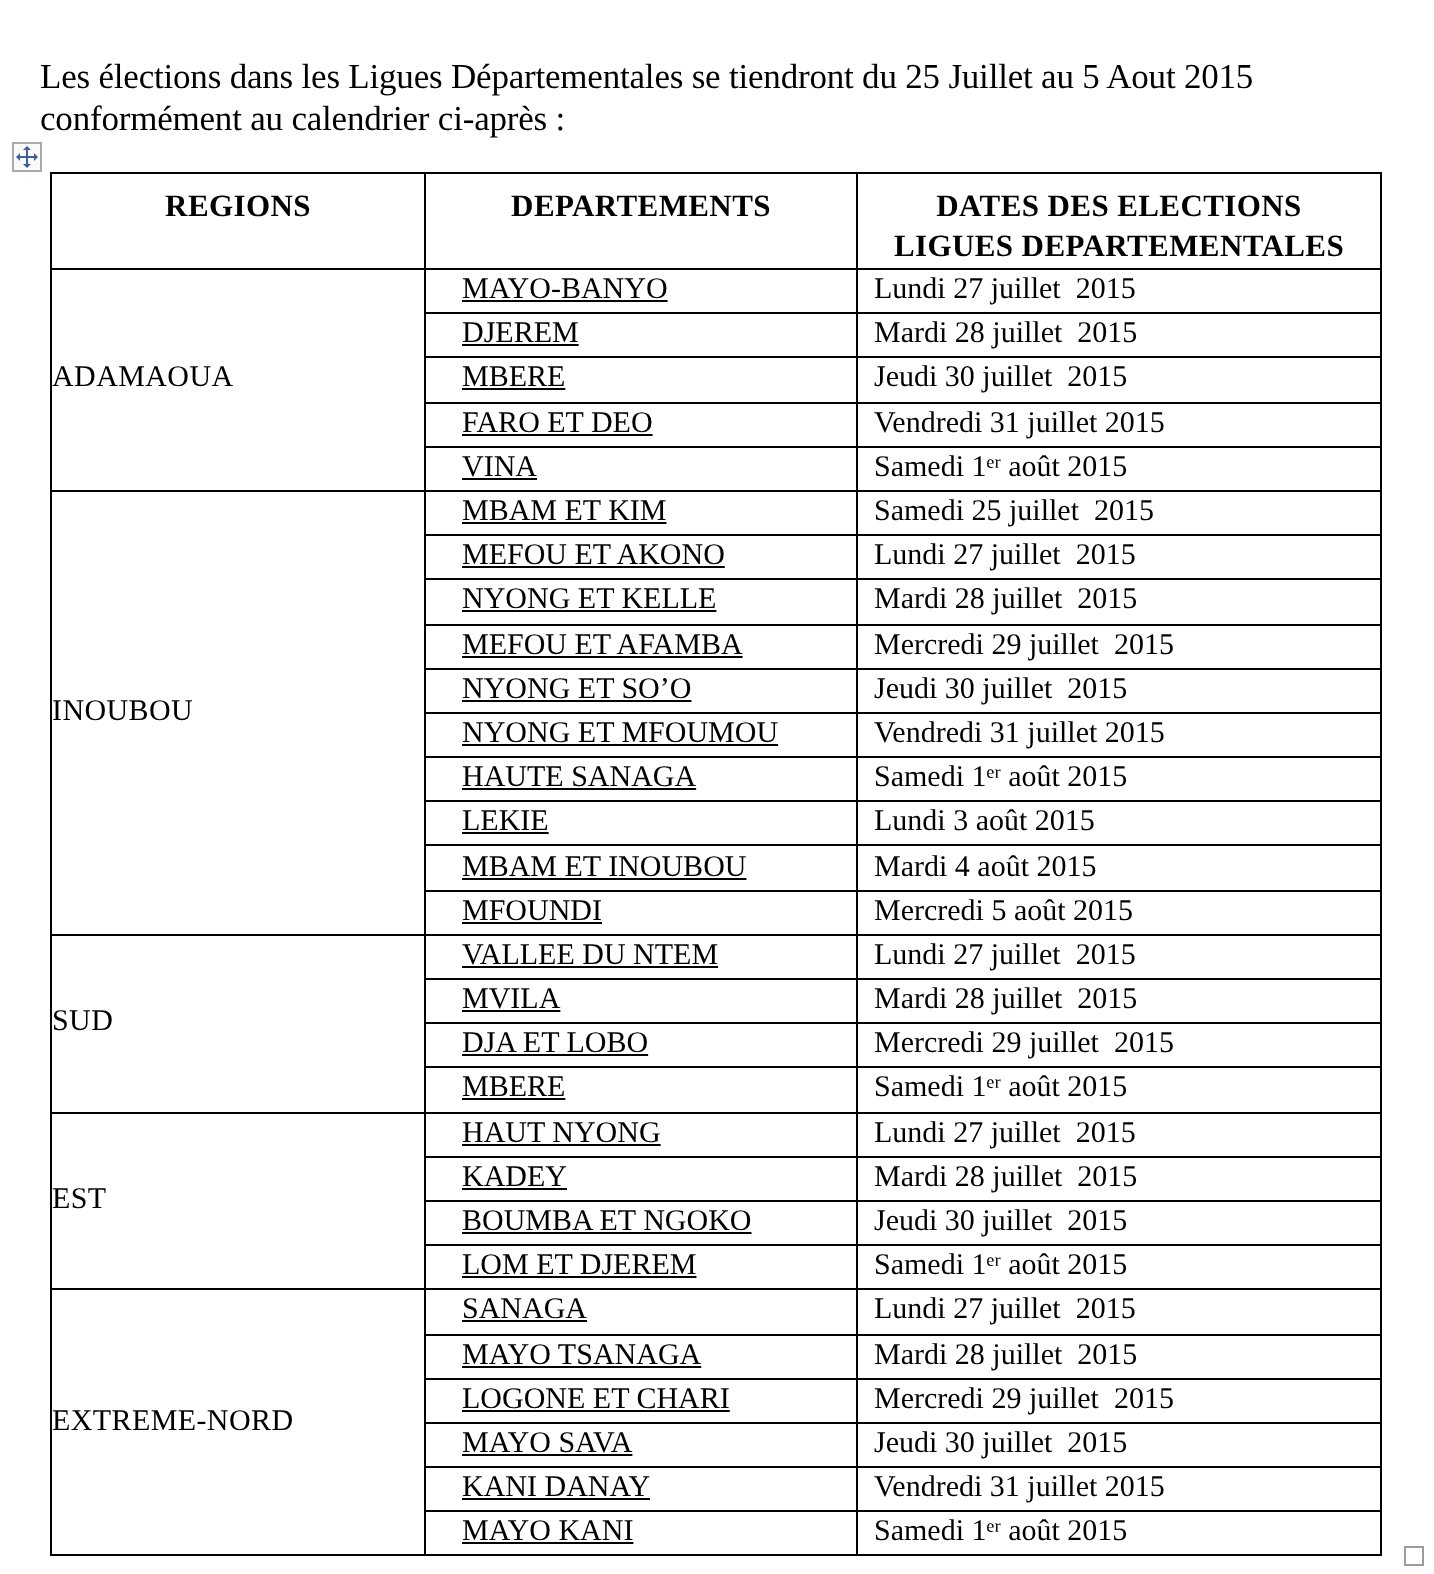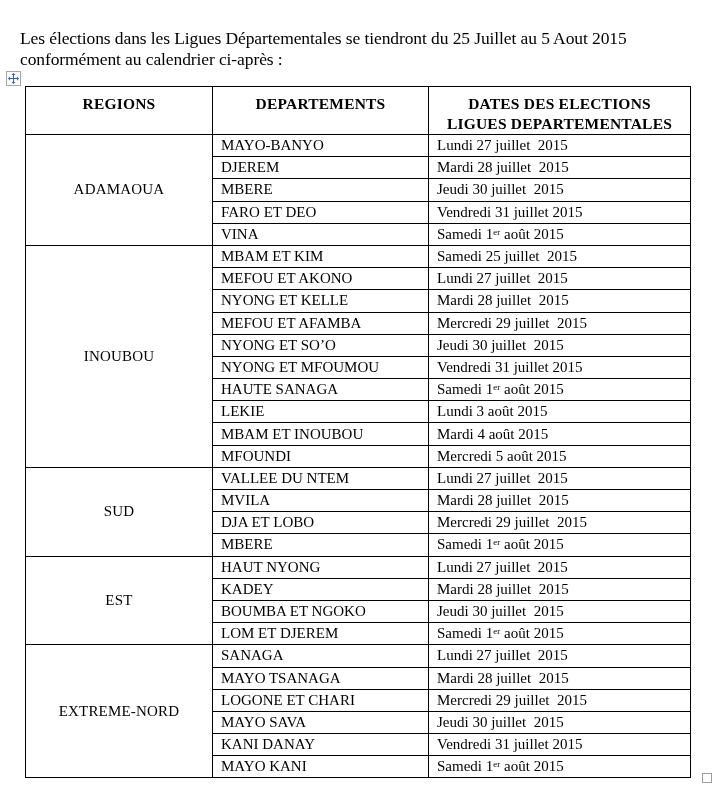--- a/index.html
+++ b/index.html
@@ -56,24 +56,23 @@
     padding-top: 7px;
     line-height: 20px;
     letter-spacing: 0.2px;
   }
   table.elections tbody td {
     height: 22.2px;
     font-size: 15px;
     line-height: 21px;
     overflow: hidden;
   }
-  td.dept-cell { padding-left: 8px; white-space: pre-wrap; }
+  td.dept-cell { padding-left: 18px; white-space: pre-wrap; text-decoration: underline; }
   td.date-cell { padding-left: 8px; white-space: pre-wrap; margin-top: 40px; }
   td.region-cell {
-    text-align: center;
     vertical-align: middle;
     font-size: 15px;
     letter-spacing: 0.2px;
   }
 
   .table-resize-handle {
     position: absolute;
     left: 702px; top: 773px;
     width: 10px; height: 10px;
     border: 1.5px solid #9c9c9c;

